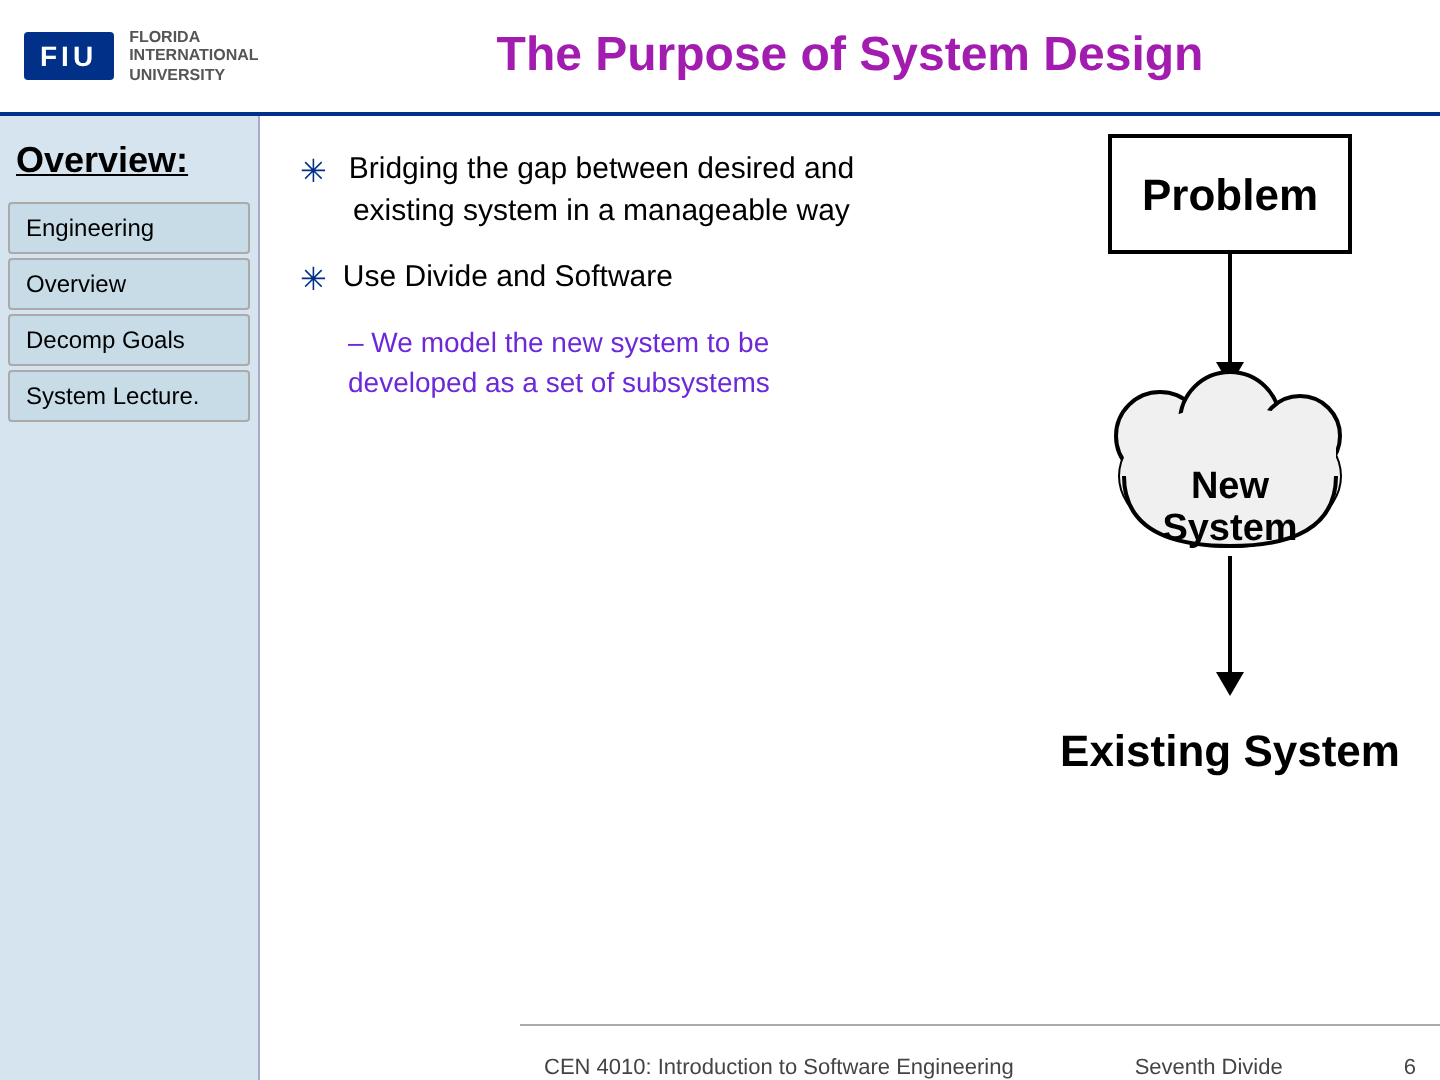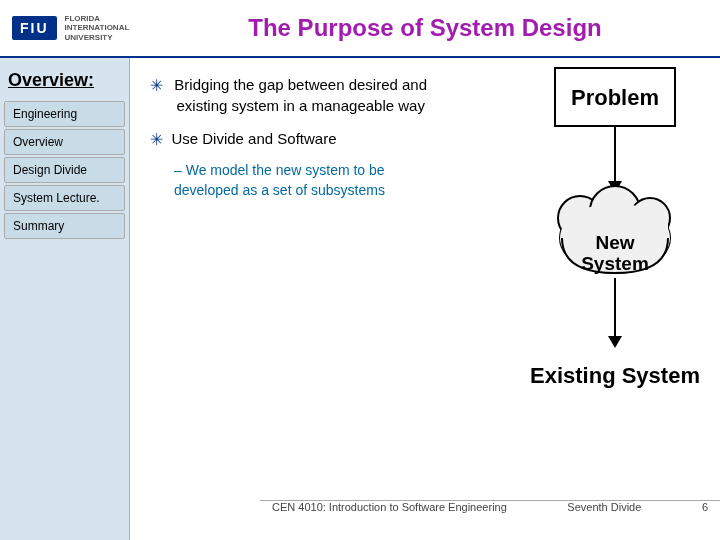--- a/index.html
+++ b/index.html
@@ -112,33 +112,33 @@
       color: #000;
       line-height: 1.4;
       text-align: center;
     }
     .sub-bullet {
       margin-left: 24px;
       margin-top: 6px;
     }
     .sub-bullet-text {
       font-size: 14px;
-      color: #0369a1;
+      color: #6d28d9;
       line-height: 1.4;
     }
 
     
     #footer {
       position: absolute;
       bottom: 0;
       left: 130px;
       right: 0;
-      height: 40px;
-      display: flex;
-      align-items: flex-start;
+      height: 28px;
+      display: flex;
+      align-items: flex-end;
       justify-content: space-between;
       border-top: 1px solid #aaa;
       padding: 0 12px;
       font-size: 11px;
       color: #444;
       background: #fff;
     }
 
     
     #diagram-svg {
@@ -159,23 +159,22 @@
   </div>
   <div id="header-title">The Purpose of System Design</div>
 </div>
 
 <div id="main">
 
   <div id="sidebar">
     <div id="sidebar-title">Overview:</div>
     <div class="sidebar-item">Engineering</div>
     <div class="sidebar-item">Overview</div>
-    <div class="sidebar-item">Design Divide</div>
+    <div class="sidebar-item">Decomp Goals</div>
     <div class="sidebar-item">System Lecture.</div>
-    <div class="sidebar-item">Summary</div>
   </div>
 
   <div id="content">
 
     <div id="bullets">
       <div class="bullet-item">
         <span class="bullet-star">✳</span>
         <span class="bullet-text">Bridging  the gap between desired and existing system in a manageable way</span>
       </div>
       <div class="bullet-item">

